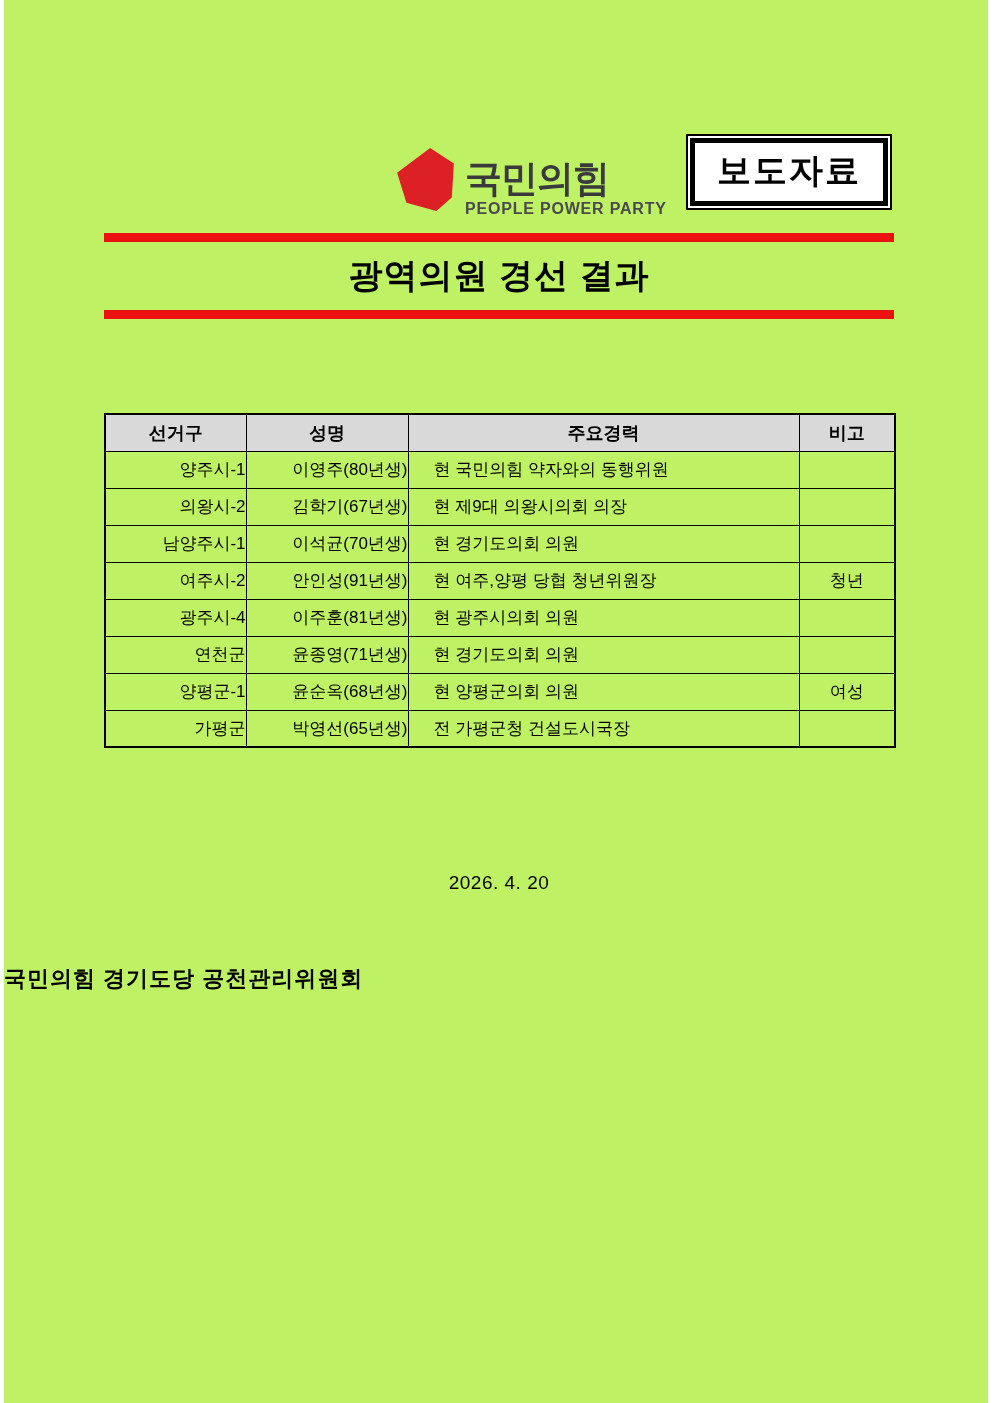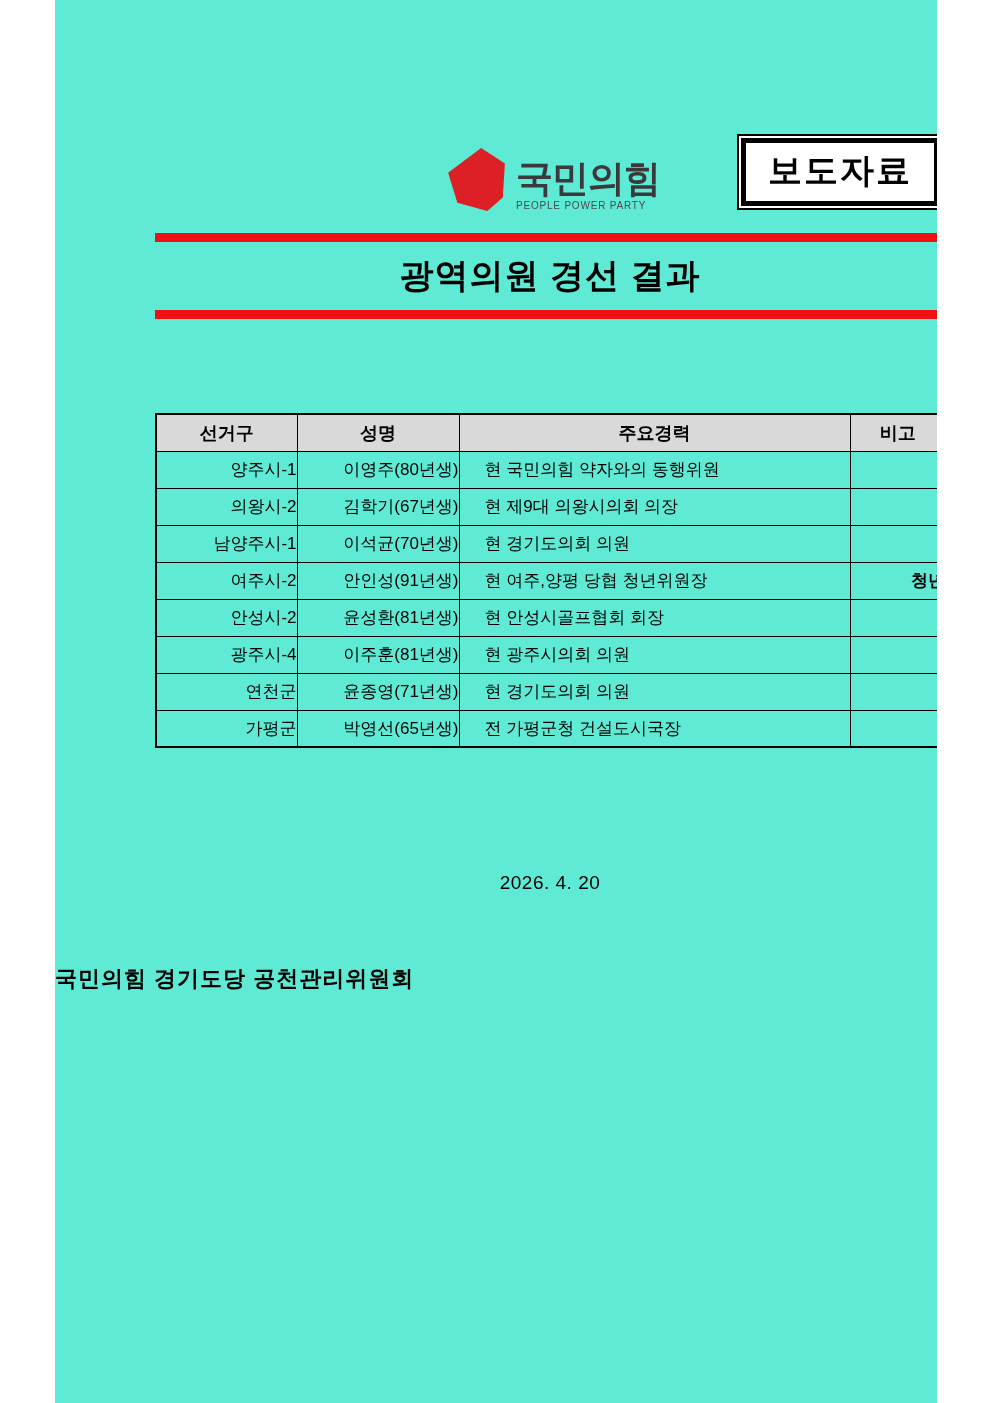--- a/index.html
+++ b/index.html
@@ -7,35 +7,35 @@
     --logo-red:#DC2026;
     --header-bg:#D9D9D9;
     --ink:#000000;
     --logo-ink:#3A3A3C;
   }
   *{box-sizing:border-box;margin:0;padding:0;}
   html,body{background:#ffffff;}
   body{font-family:"Liberation Sans","DejaVu Sans",sans-serif;color:var(--ink);}
   .page{
     position:relative;
-    width:882px;height:1403px;
-    background:#5eead4;
+    width:984px;height:1403px;
+    background:#bef264;
     overflow:hidden;
     margin:0 auto;
   }
   
   .logo-group{position:absolute;left:393px;top:148px;display:flex;align-items:flex-start;}
   .logo-mark{width:58px;height:64px;display:block;}
   .logo-text-block{margin-left:10px;padding-top:12px;}
   .logo-name{
     font-size:37px;font-weight:bold;color:var(--logo-ink);
     letter-spacing:-1px;line-height:1;
   }
   .logo-sub{
-    font-size:10px;font-weight:normal;color:#4A4A4C;
+    font-size:16px;font-weight:bold;color:#4A4A4C;
     letter-spacing:0.8px;margin-top:3px;white-space:nowrap;
   }
   .press-box{
     position:absolute;left:682px;top:134px;
     border:2px solid #000;padding:2px;background:#fff;
   }
   .press-box-inner{
     border:5px solid #000;
     padding:5px 22px 7px 22px;
     font-size:34px;font-weight:bold;letter-spacing:2px;
@@ -68,21 +68,21 @@
     vertical-align:middle;
     overflow:hidden;white-space:nowrap;
   }
   .results-table{border:2px solid #000;}
   .results-table thead th{
     background:var(--header-bg);
     font-size:18px;font-weight:bold;text-align:center;
   }
   .results-table td.col0,.results-table td.col1{text-align:right;}
   .results-table td.col2{text-align:left;padding-left:25px;}
-  .results-table td.col3{text-align:right;padding-left:0;font-weight:bold;}
+  .results-table td.col3{text-align:center;padding-left:0;}
   
   .doc-date{
     position:absolute;left:100px;top:872px;width:790px;
     text-align:center;font-size:19px;letter-spacing:0.5px;
   }
   .doc-footer{
     position:absolute;left:0px;top:964px;width:992px;
     text-align:left;font-size:22px;font-weight:bold;letter-spacing:1px;
   }
 </style>
@@ -144,36 +144,36 @@
           <td class="col2">현 경기도의회 의원</td>
           <td class="col3"></td>
         </tr>
         <tr>
           <td class="col0">여주시-2</td>
           <td class="col1">안인성(91년생)</td>
           <td class="col2">현 여주,양평 당협 청년위원장</td>
           <td class="col3">청년</td>
         </tr>
         <tr>
-          <td class="col0">안성시-2</td>
-          <td class="col1">윤성환(81년생)</td>
-          <td class="col2">현 안성시골프협회 회장</td>
-          <td class="col3"></td>
-        </tr>
-        <tr>
           <td class="col0">광주시-4</td>
           <td class="col1">이주훈(81년생)</td>
           <td class="col2">현 광주시의회 의원</td>
           <td class="col3"></td>
         </tr>
         <tr>
           <td class="col0">연천군</td>
           <td class="col1">윤종영(71년생)</td>
           <td class="col2">현 경기도의회 의원</td>
           <td class="col3"></td>
+        </tr>
+        <tr>
+          <td class="col0">양평군-1</td>
+          <td class="col1">윤순옥(68년생)</td>
+          <td class="col2">현 양평군의회 의원</td>
+          <td class="col3">여성</td>
         </tr>
         <tr>
           <td class="col0">가평군</td>
           <td class="col1">박영선(65년생)</td>
           <td class="col2">전 가평군청 건설도시국장</td>
           <td class="col3"></td>
         </tr>
       </tbody>
   </table>
 

